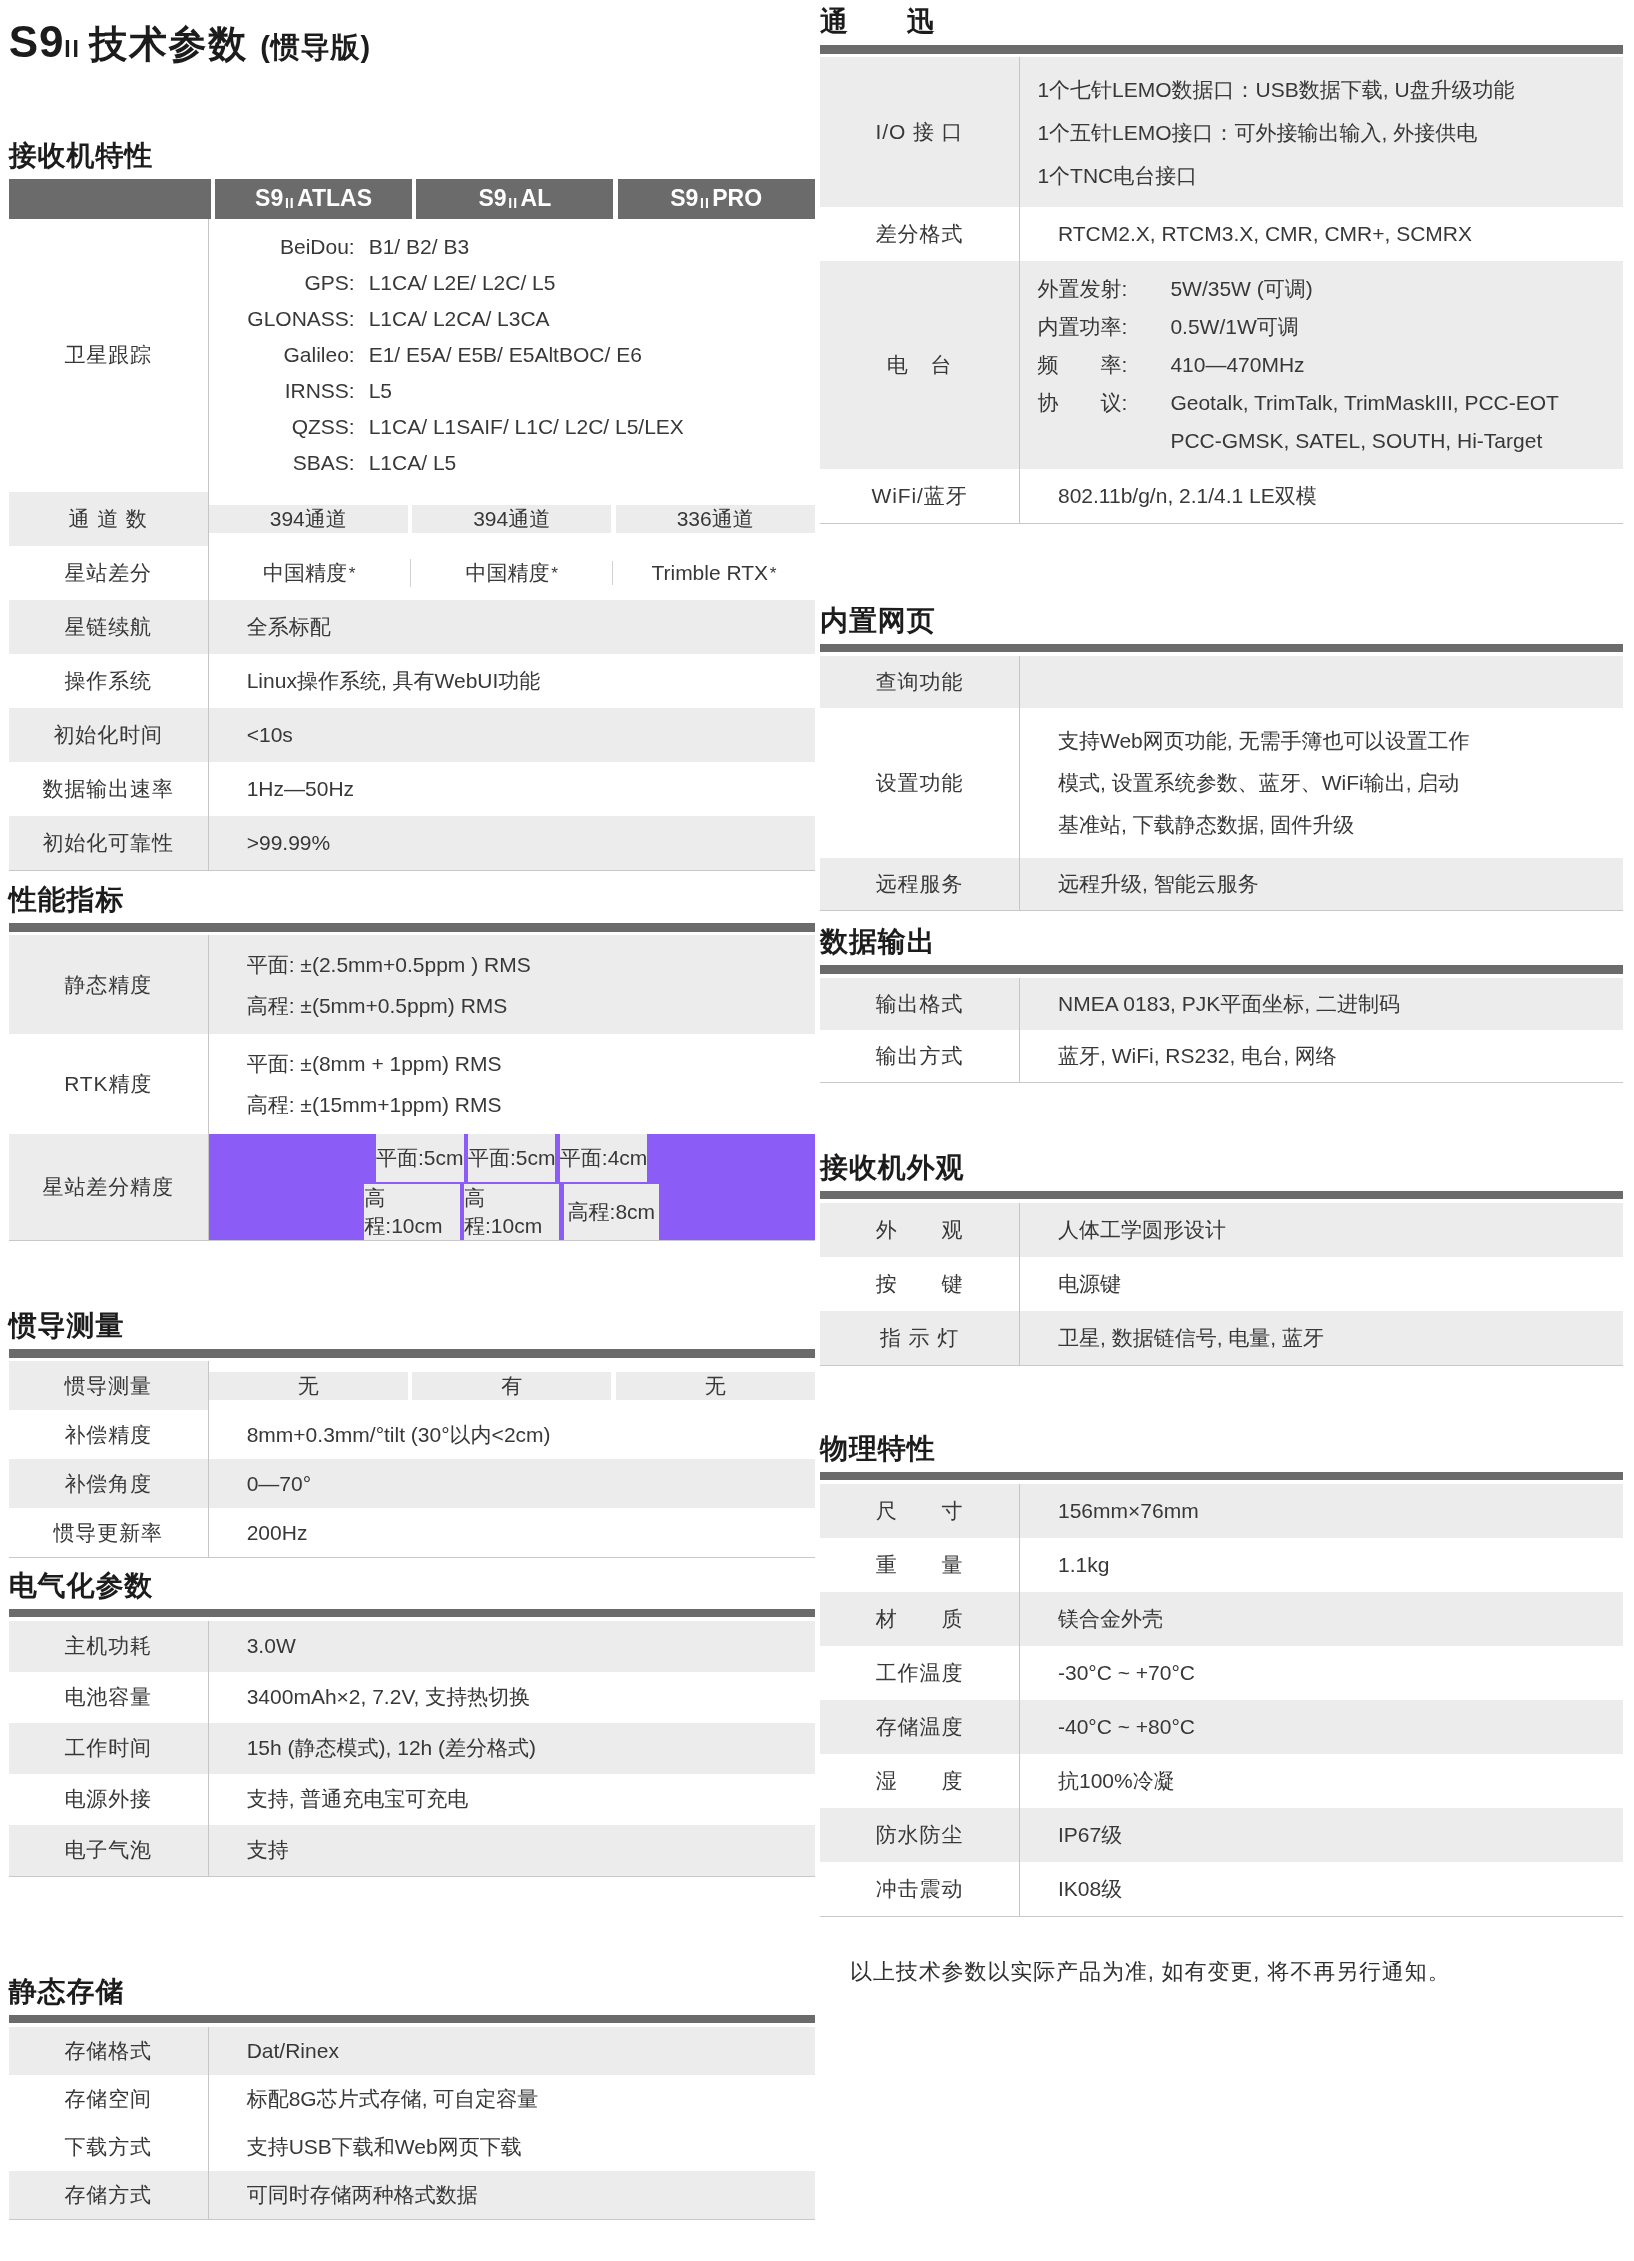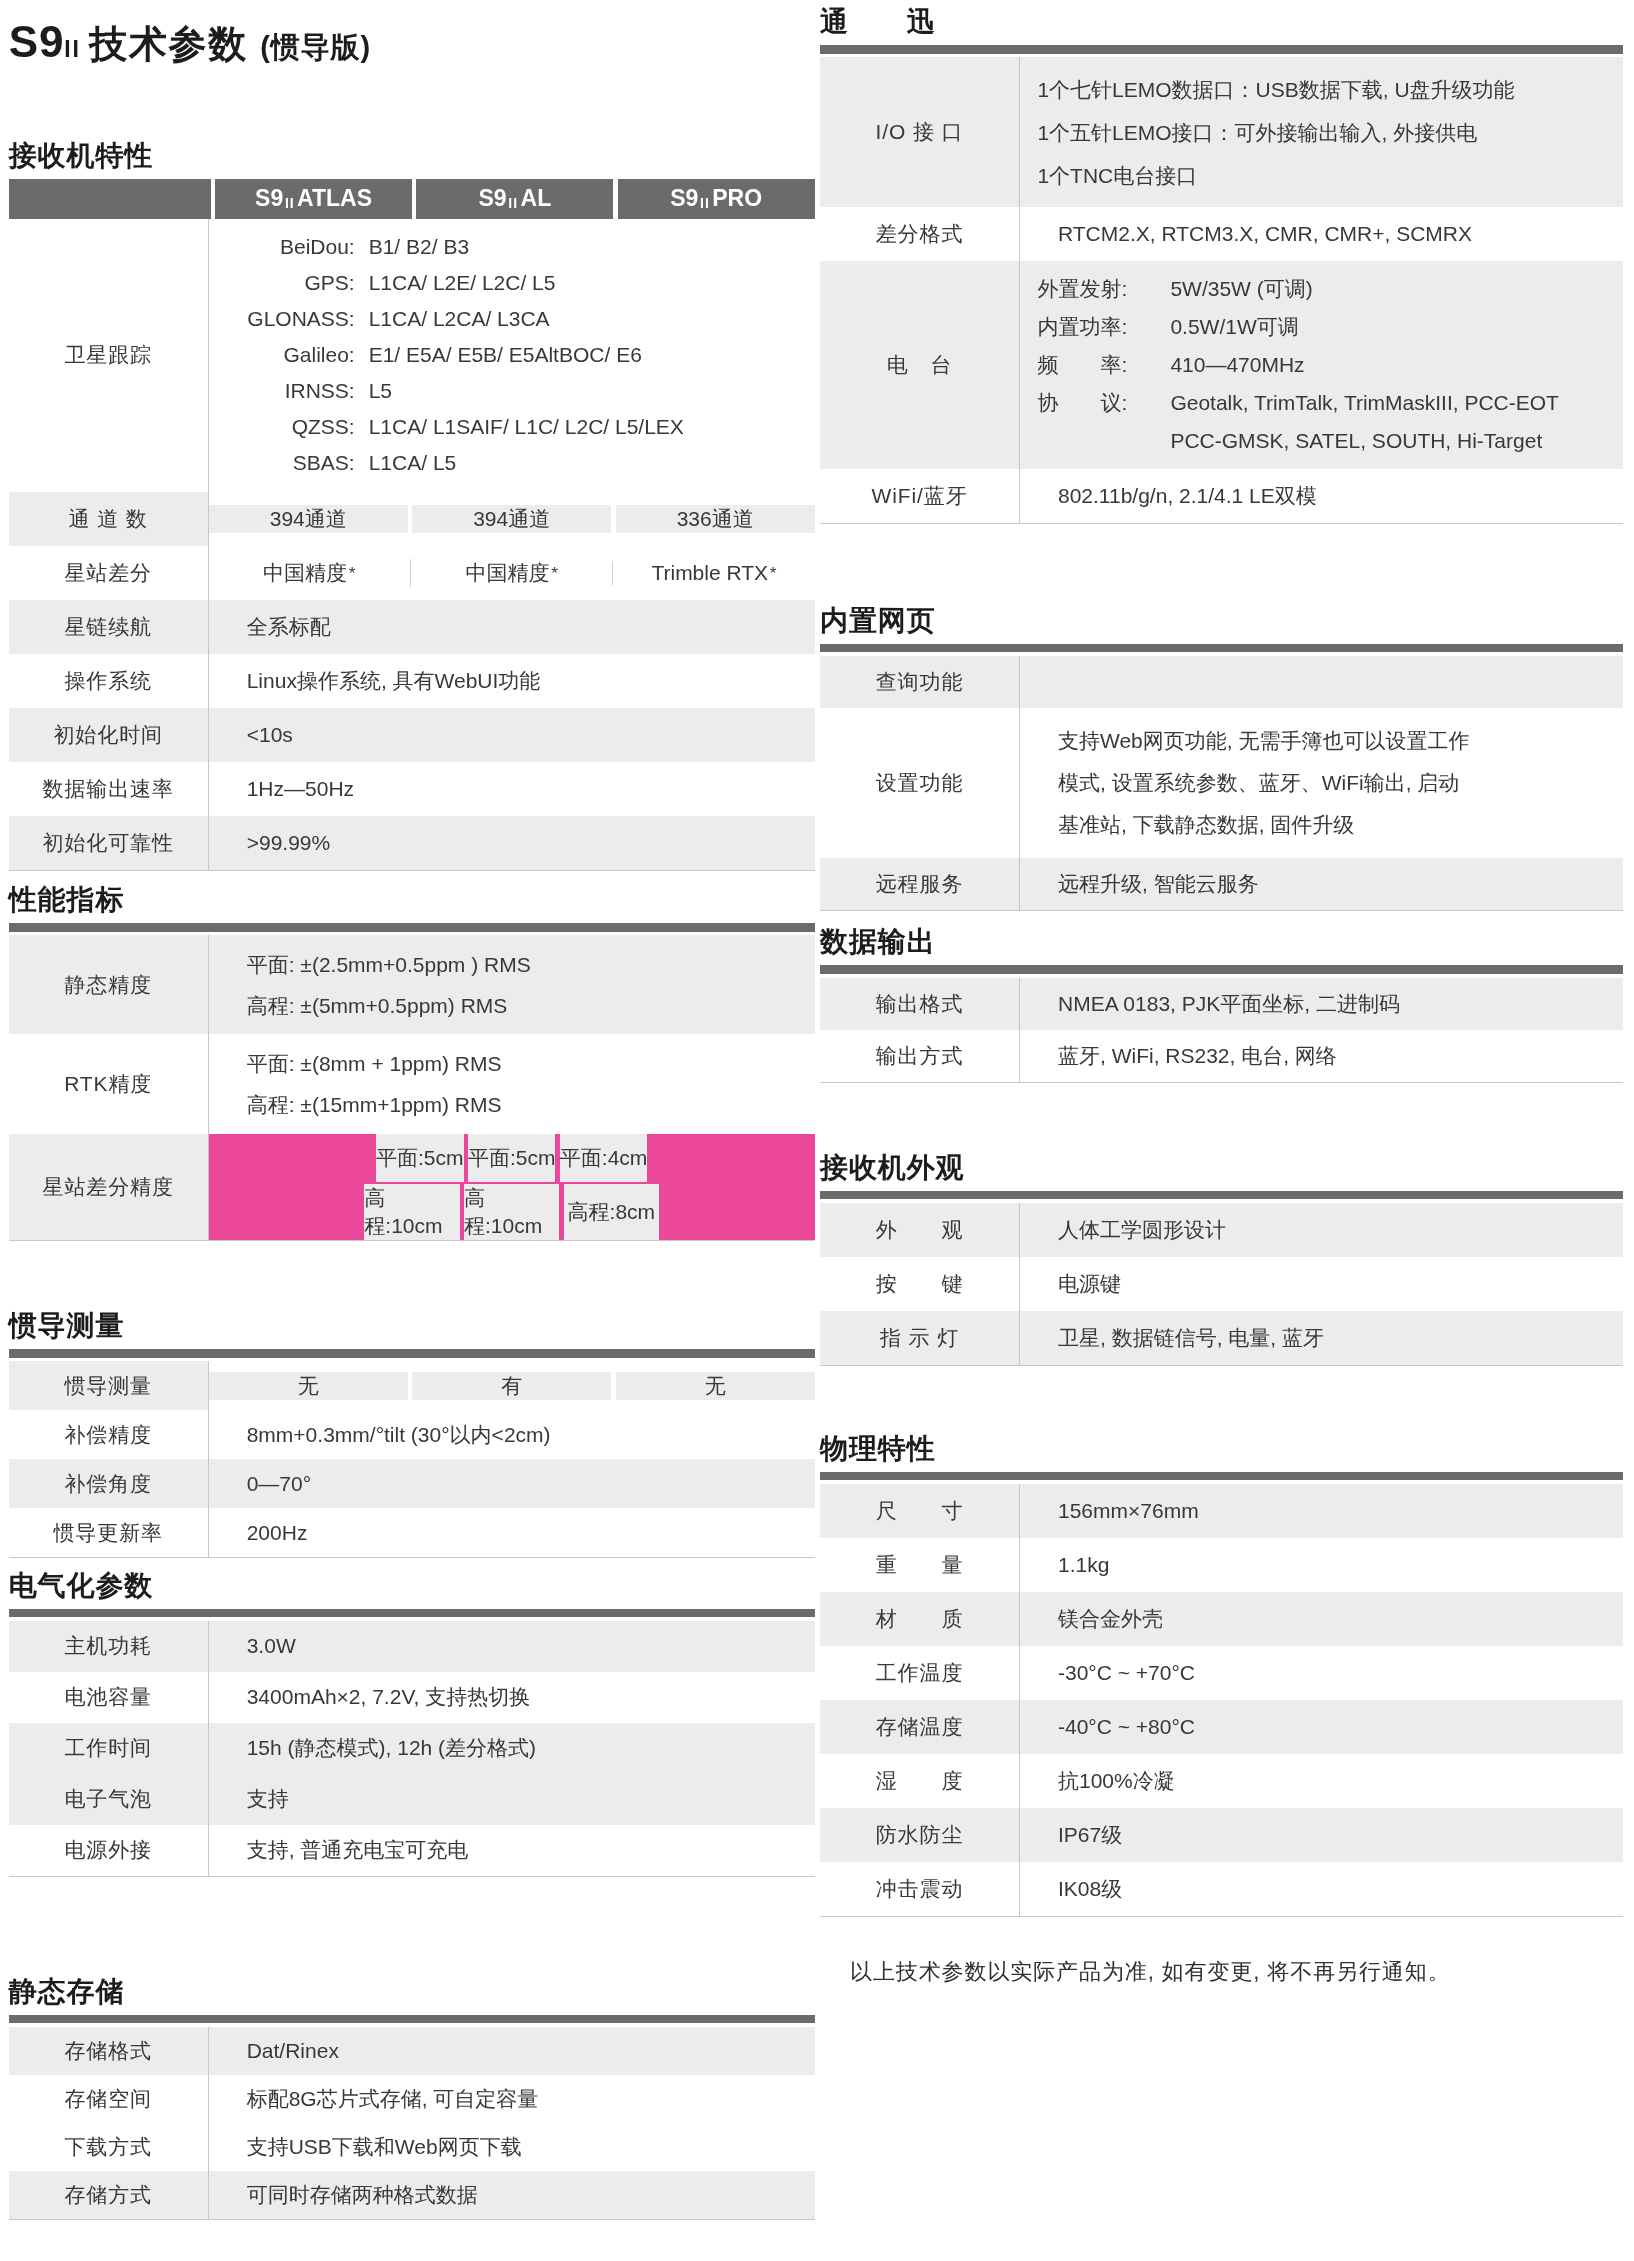--- a/index.html
+++ b/index.html
@@ -42,21 +42,21 @@
 
   
   .rval.cols{padding:0;background:#ffffff;}
   .cols .c{flex:1;display:flex;align-items:center;justify-content:center;}
   .cols.g{gap:4.4px;}
   .cols.g .c{background:#ececec;}
   .cols.w .c + .c{border-left:1.7px solid #d2d2d2;}
   sup.ast{font-size:17.4px;vertical-align:super;line-height:0;margin-left:1.7px;}
 
   
-  .rval.cols2{padding:0;background:#ec4899;flex-direction:column;gap:2px;}
+  .rval.cols2{padding:0;background:#8b5cf6;flex-direction:column;gap:2px;}
   .cols2 .sr{display:flex;gap:4.4px;flex:1;}
   .cols2 .sr .c{flex:1;background:#ececec;display:flex;align-items:center;justify-content:center;}
 
   
   .rval.satlist{display:block;padding:10.5px 0 10.5px 0;}
   .sat-line{display:flex;line-height:36px;}
   .sat-name{flex:0 0 146px;text-align:right;}
   .sat-val{margin-left:14px;}
 
   
@@ -242,27 +242,27 @@
           <div class="rval">3.0W</div>
         </div>
         <div class="row" style="min-height: 51px;">
           <div class="rlabel">电池容量</div>
           <div class="rval">3400mAh×2, 7.2V, 支持热切换</div>
         </div>
         <div class="row shade" style="min-height: 51px;">
           <div class="rlabel">工作时间</div>
           <div class="rval">15h (静态模式), 12h (差分格式)</div>
         </div>
+        <div class="row" style="min-height: 51px;">
+          <div class="rlabel">电源外接</div>
+          <div class="rval">支持, 普通充电宝可充电</div>
+        </div>
         <div class="row shade" style="min-height: 51px;">
           <div class="rlabel">电子气泡</div>
           <div class="rval">支持</div>
-        </div>
-        <div class="row" style="min-height: 51px;">
-          <div class="rlabel">电源外接</div>
-          <div class="rval">支持, 普通充电宝可充电</div>
         </div>
       </div>
       <div class="sec-heading" style="margin-top: 98px;">静态存储</div>
       <div class="spec-table">
         <div class="topbar"></div>
         <div class="row shade" style="min-height: 48px;">
           <div class="rlabel">存储格式</div>
           <div class="rval">Dat/Rinex</div>
         </div>
         <div class="row" style="min-height: 48px;">

